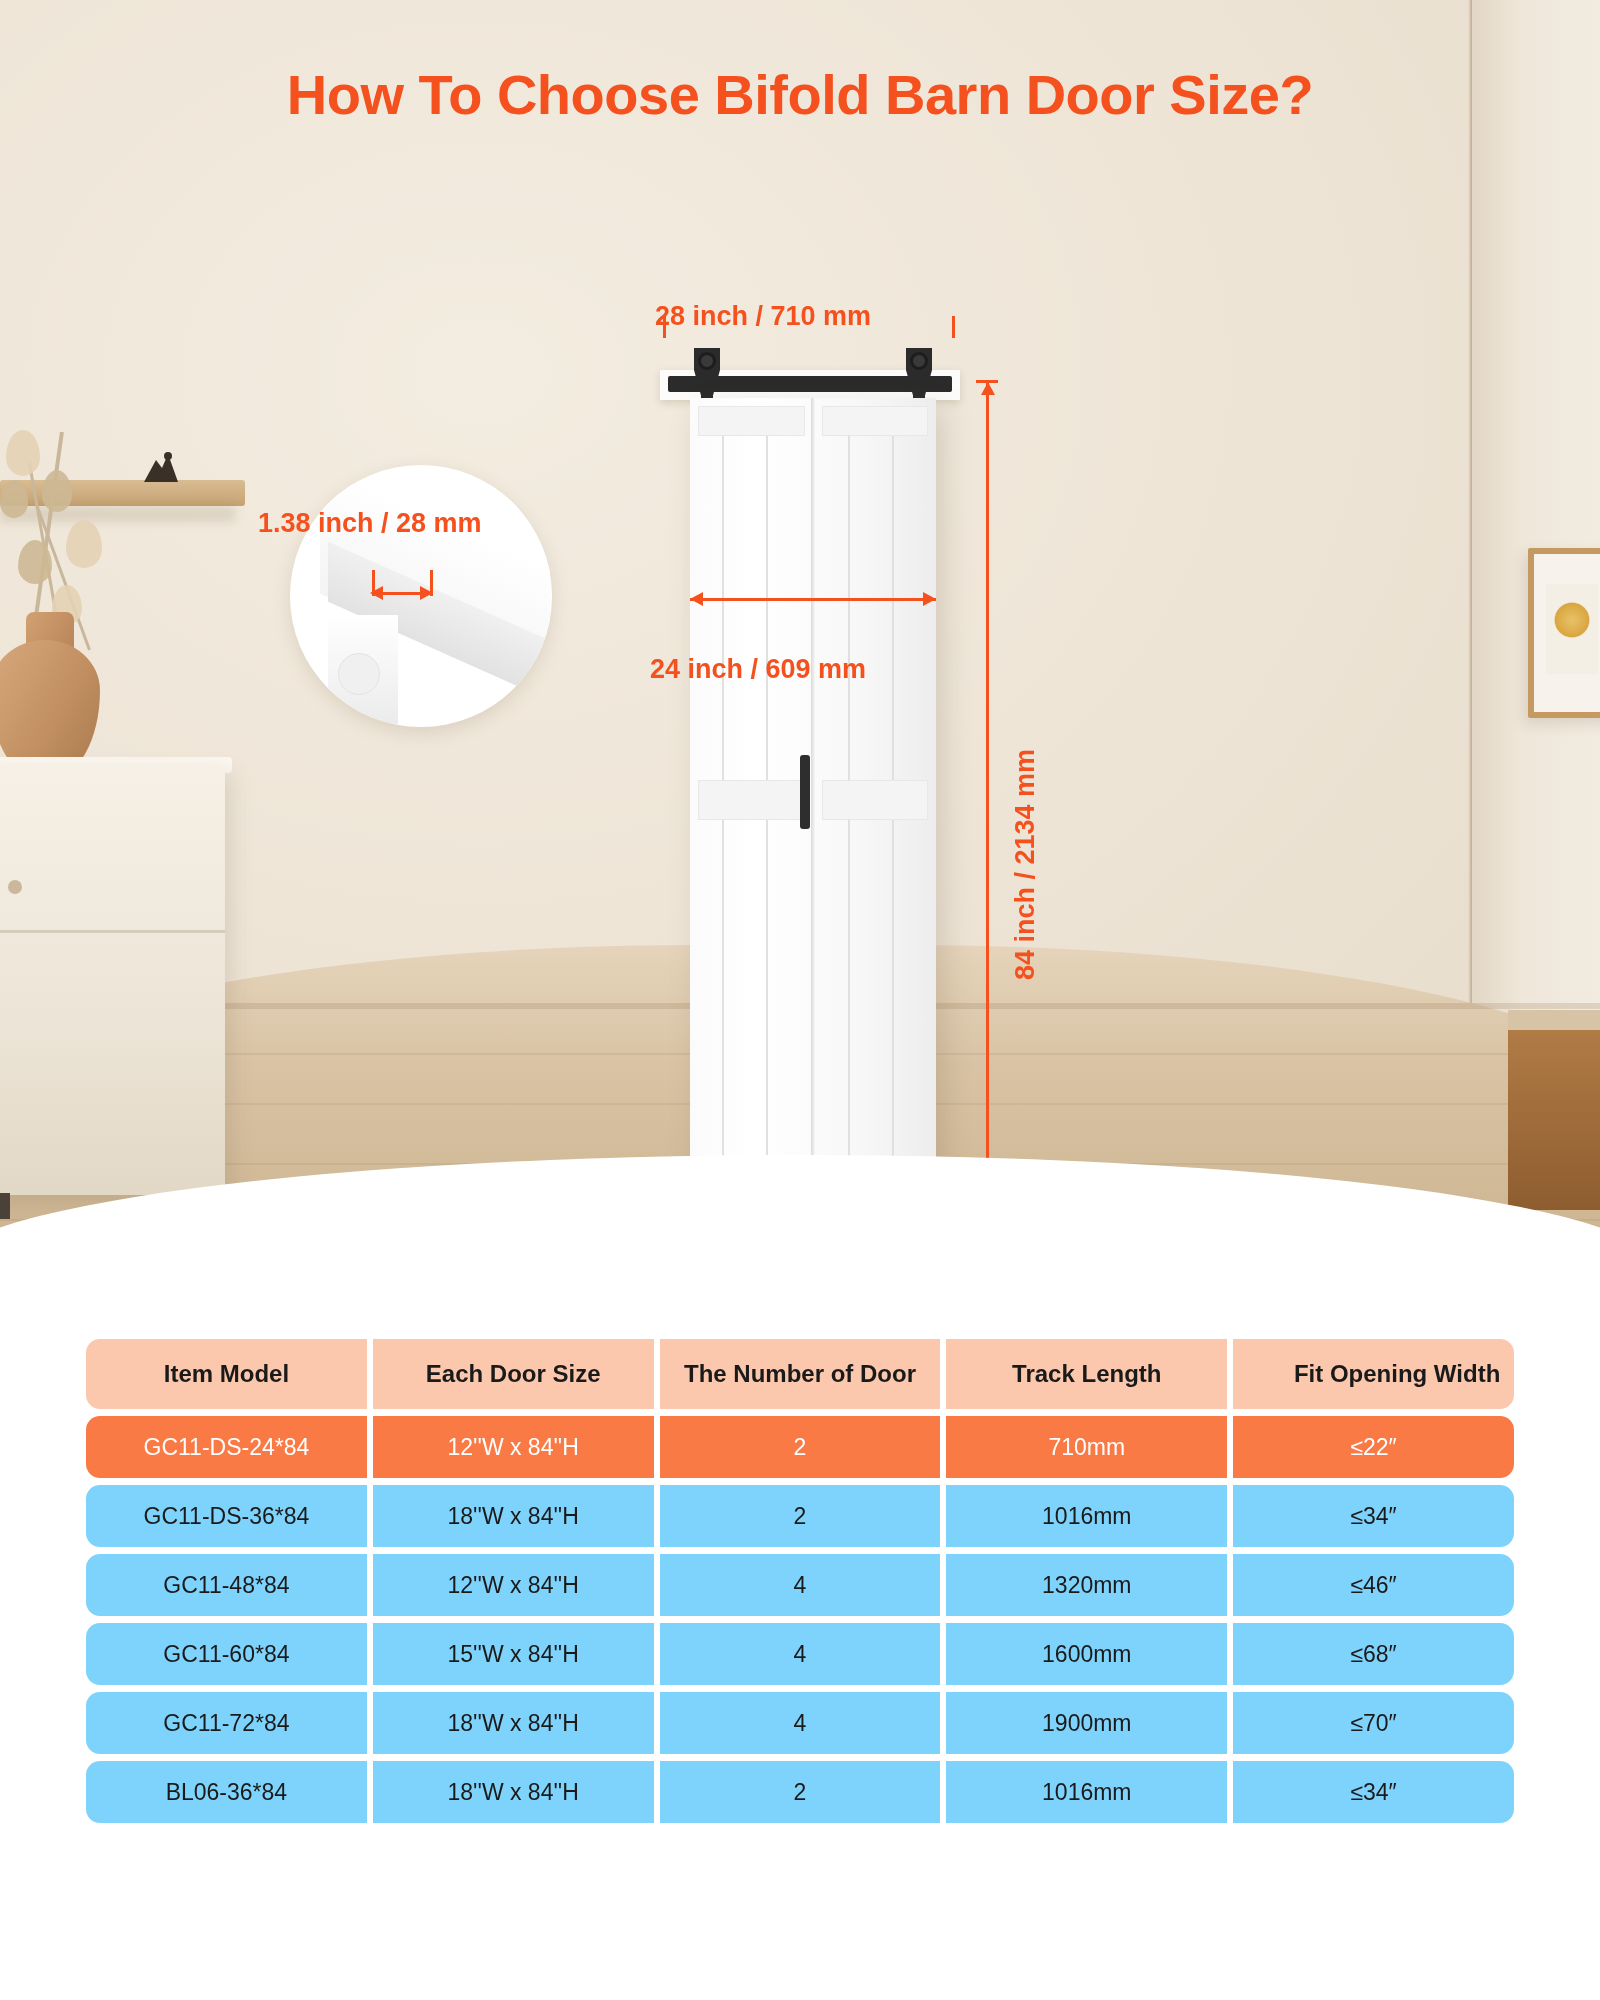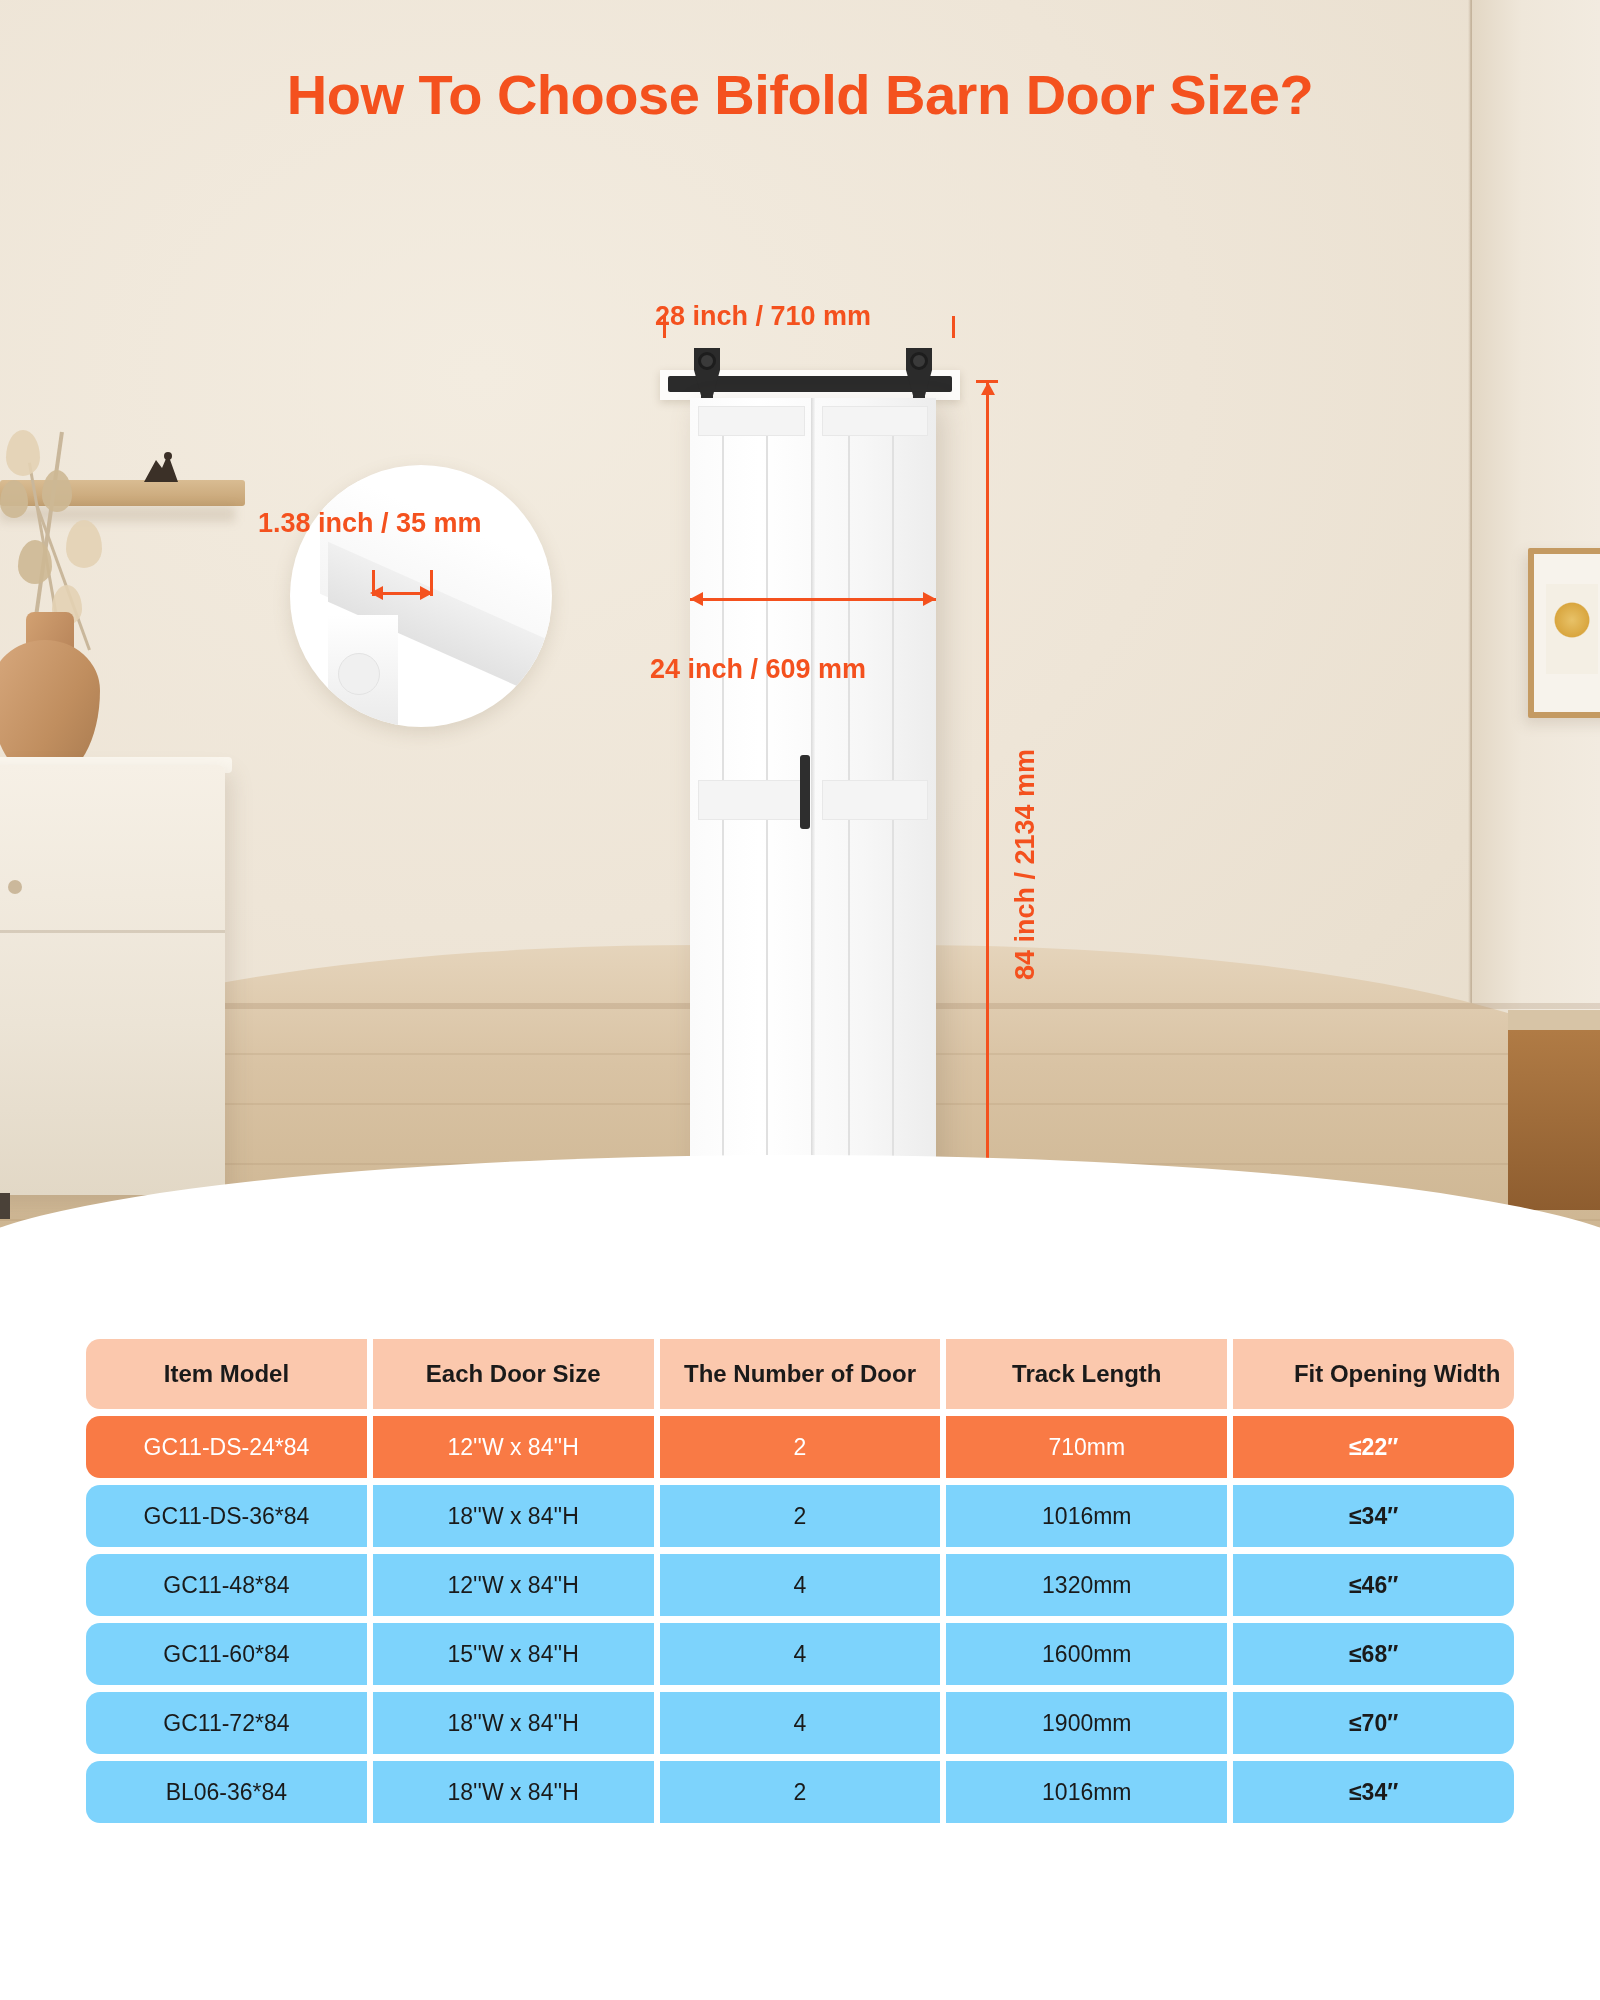--- a/index.html
+++ b/index.html
@@ -407,21 +407,21 @@
     height: 62px;
     text-align: center;
   }
   tr.highlight td {
     background: #f97a45;
     color: #ffffff;
   }
   th:first-child { border-radius: 14px 0 0 14px; }
   th:last-child { border-radius: 0 14px 14px 0; padding-left: 48px; }
   td:first-child { border-radius: 14px 0 0 14px; margin-left: 9px; }
-  td:last-child { border-radius: 0 14px 14px 0; font-weight: bold; }
+  td:last-child { border-radius: 0 14px 14px 0; }
 </style>
 </head>
 <body>
 
 <div class="hero">
 
   <div class="wall"></div>
   <div class="wall-right"></div>
   <div class="wall-right-edge"></div>
 
@@ -515,21 +515,21 @@
   <div class="arrow arrow-up" style="left:981px; top:382px;"></div>
   <div class="arrow arrow-down" style="left:981px; top:1190px;"></div>
   <div class="dim-vert-text" style="left:1010px; top:980px;">84 inch / 2134 mm</div>
 
   <div class="callout">
     <div class="callout-edge-top"></div>
     <div class="callout-slab"></div>
     <div class="callout-face"></div>
     <div class="callout-dot"></div>
   </div>
-  <div class="callout-thick-label">1.38 inch / 35 mm</div>
+  <div class="callout-thick-label">1.38 inch / 28 mm</div>
   <div class="dim-line-h" style="left:372px; top:592px; width:60px;"></div>
   <div class="arrow arrow-left" style="left:370px; top:586px;"></div>
   <div class="arrow arrow-right" style="left:420px; top:586px;"></div>
   <div class="tick-v" style="left:372px; top:570px; height:26px;"></div>
   <div class="tick-v" style="left:430px; top:570px; height:26px;"></div>
 
   <div class="hero-bottom-mask"></div>
 </div>
 
 <div class="title">How To Choose Bifold Barn Door Size?</div>

